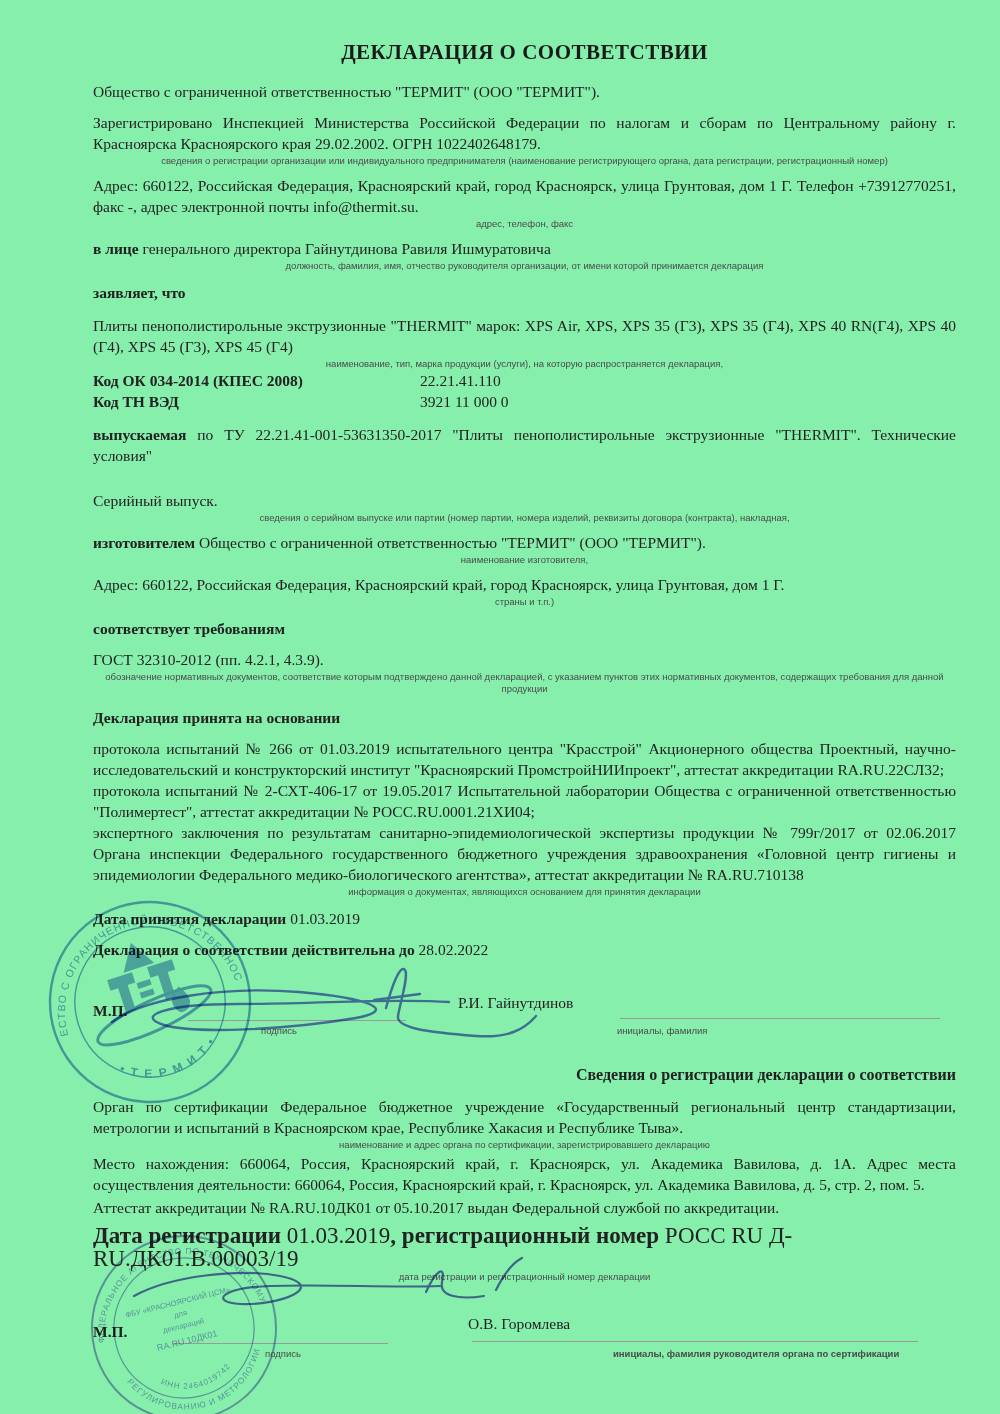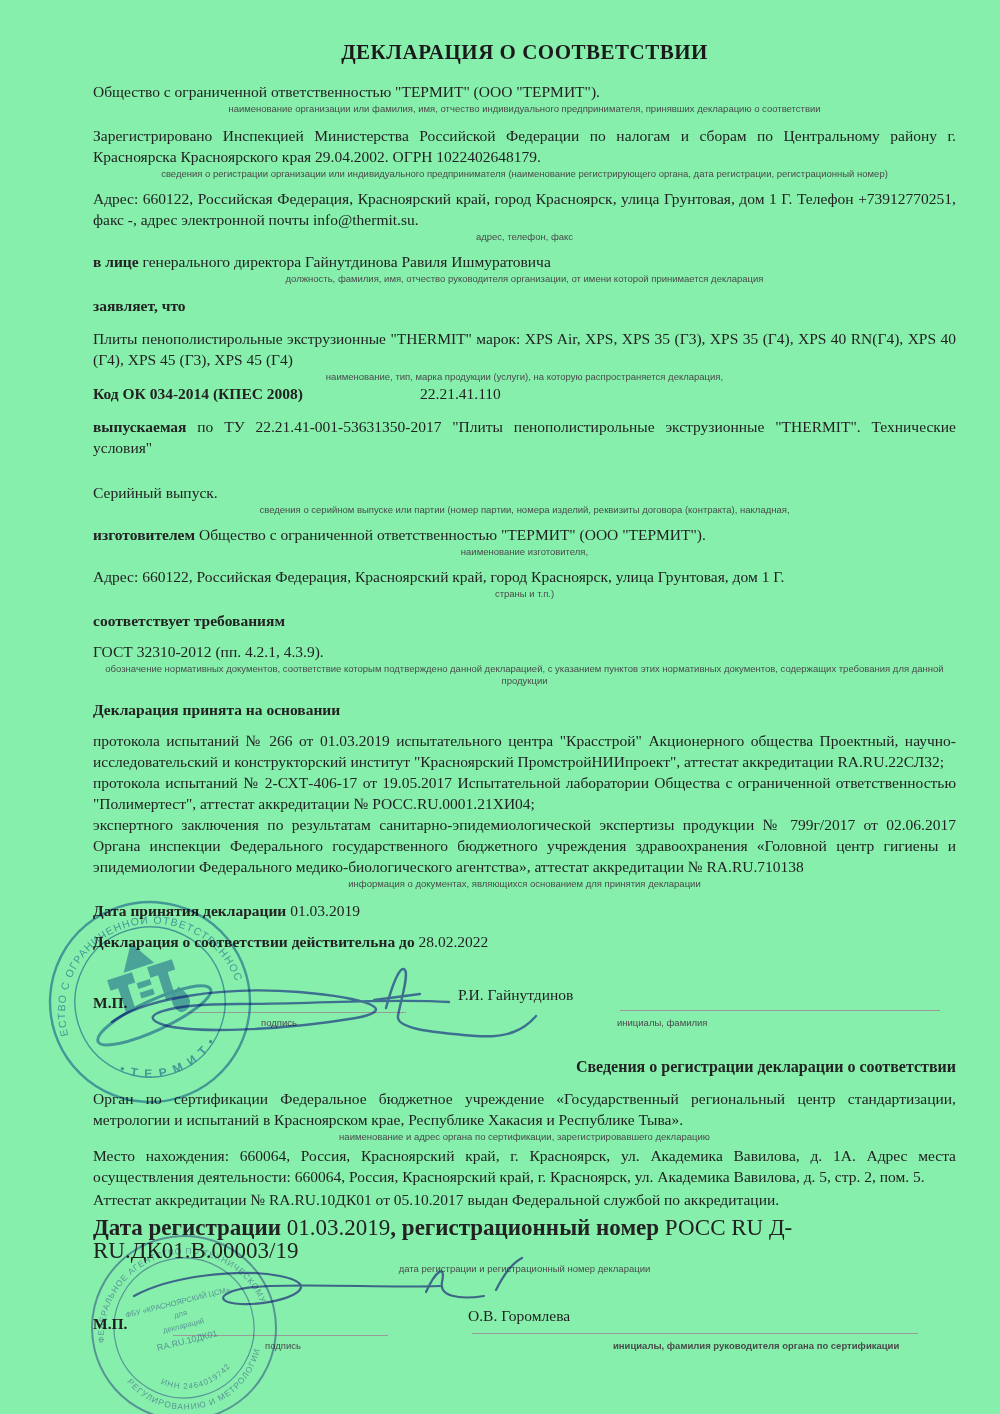--- a/index.html
+++ b/index.html
@@ -73,40 +73,43 @@
 </style>
 </head>
 <body>
 
 <div class="page">
   <div class="content">
 
     <h1 class="title">ДЕКЛАРАЦИЯ О СООТВЕТСТВИИ</h1>
 
     <p class="body-text">Общество с ограниченной ответственностью "ТЕРМИТ" (ООО "ТЕРМИТ").</p>
-    <div class="caption">наименование организации или фамилия, имя, отчество индивидуального предпринимателя, принявших декларацию о соответствии</div>
-
-    <p class="body-text mt10">Зарегистрировано Инспекцией Министерства Российской Федерации по налогам и сборам по Центральному району г. Красноярска Красноярского края 29.04.2002. ОГРН 1022402648179.</p>
+
+    <p class="body-text mt10">Зарегистрировано Инспекцией Министерства Российской Федерации по налогам и сборам по Центральному району г. Красноярска Красноярского края 29.02.2002. ОГРН 1022402648179.</p>
     <div class="caption">сведения о регистрации организации или индивидуального предпринимателя (наименование регистрирующего органа, дата регистрации, регистрационный номер)</div>
 
     <p class="body-text mt8">Адрес: 660122, Российская Федерация, Красноярский край, город Красноярск, улица Грунтовая, дом 1 Г. Телефон +73912770251, факс -, адрес электронной почты info@thermit.su.</p>
     <div class="caption">адрес, телефон, факс</div>
 
     <p class="body-text mt8"><span class="nowrapb">в лице</span><span> генерального директора Гайнутдинова Равиля Ишмуратовича</span></p>
     <div class="caption">должность, фамилия, имя, отчество руководителя организации, от имени которой принимается декларация</div>
 
     <p class="body-text mt10 nowrapb">заявляет, что</p>
 
     <p class="body-text mt12">Плиты пенополистирольные экструзионные "THERMIT" марок: XPS Air, XPS, XPS 35 (Г3), XPS 35 (Г4), XPS 40 RN(Г4), XPS 40 (Г4), XPS 45 (Г3), XPS 45 (Г4)</p>
     <div class="caption">наименование, тип, марка продукции (услуги), на которую распространяется декларация,</div>
 
     <div class="codes">
       <div class="code-row">
         <span class="code-label">Код ОК 034-2014 (КПЕС 2008)</span>
         <span class="code-value">22.21.41.110</span>
+      </div>
+      <div class="code-row">
+        <span class="code-label">Код ТН ВЭД</span>
+        <span class="code-value">3921 11 000 0</span>
       </div>
     </div>
 
     <p class="body-text mt12"><span class="nowrapb">выпускаемая</span><span> по ТУ 22.21.41-001-53631350-2017 "Плиты пенополистирольные экструзионные "THERMIT". Технические условия"</span></p>
 
     <p class="body-text mt14">Серийный выпуск.</p>
     <div class="caption">сведения о серийном выпуске или партии (номер партии, номера изделий, реквизиты договора (контракта), накладная,</div>
 
     <p class="body-text mt8"><span class="nowrapb">изготовителем</span><span> Общество с ограниченной ответственностью "ТЕРМИТ" (ООО "ТЕРМИТ").</span></p>
     <div class="caption">наименование изготовителя,</div>

